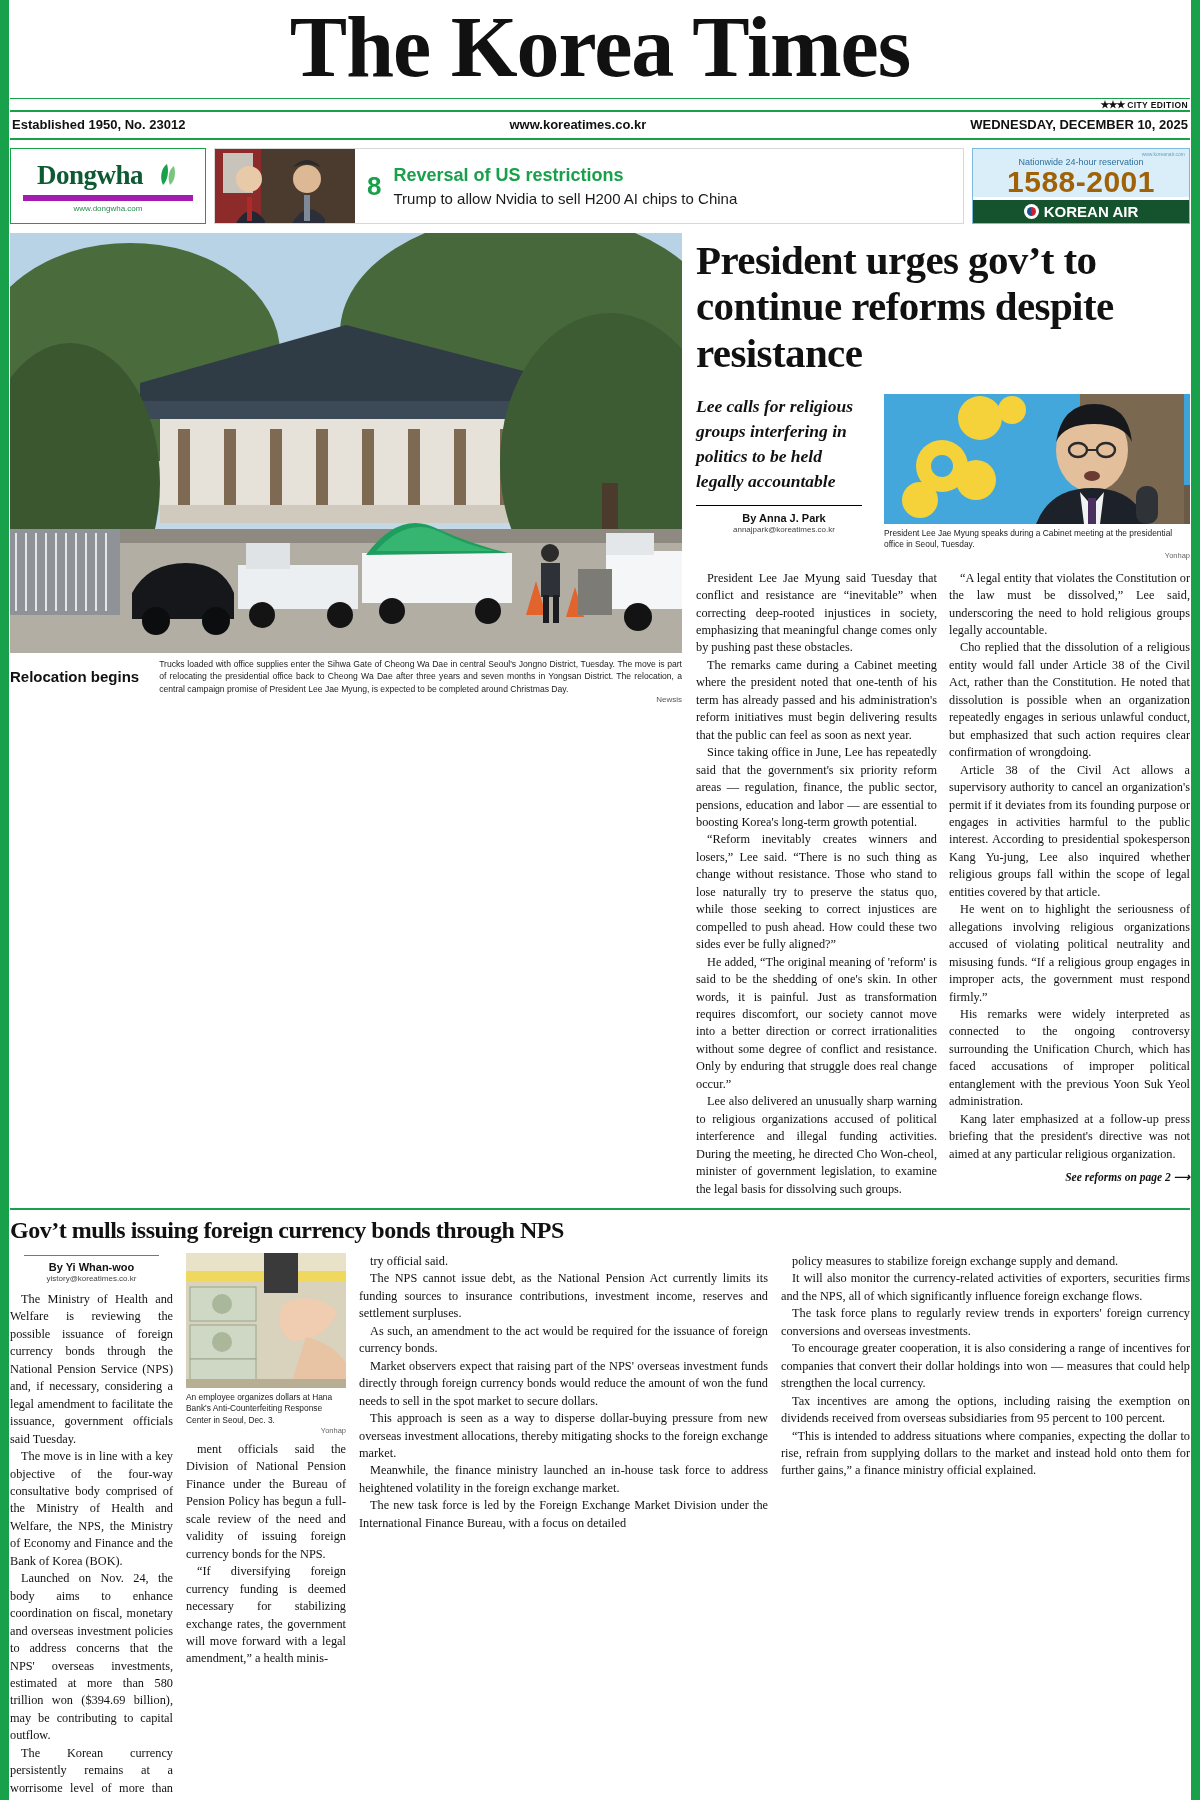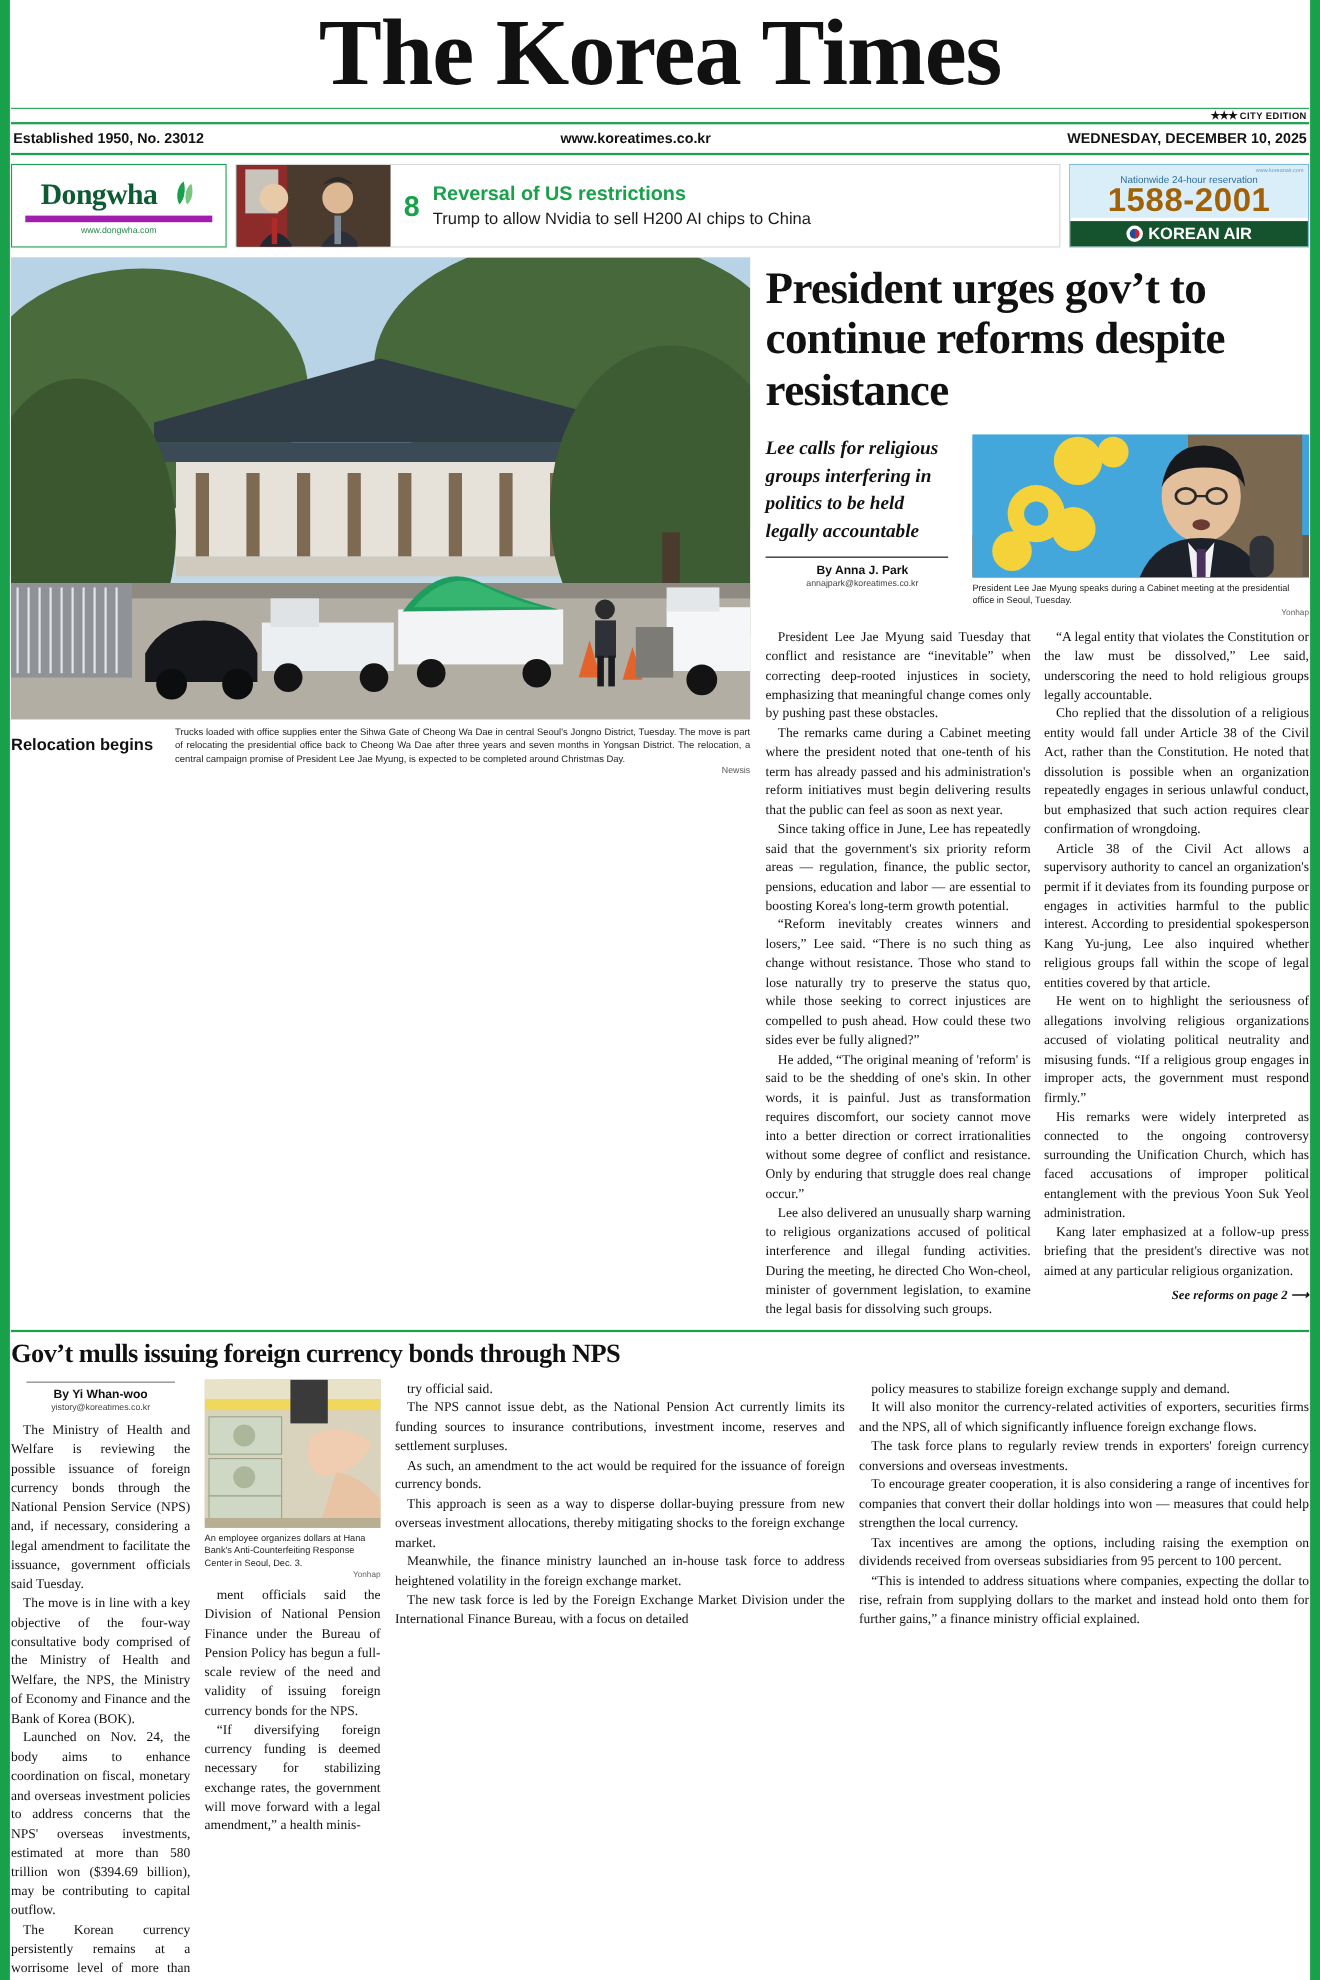--- a/index.html
+++ b/index.html
@@ -428,20 +428,21 @@
       <div class="bodytext" style="margin-top:6px">
         <p class="first">ment officials said the Division of National Pension Finance under the Bureau of Pension Policy has begun a full-scale review of the need and validity of issuing foreign currency bonds for the NPS.</p>
         <p>“If diversifying foreign currency funding is deemed necessary for stabilizing exchange rates, the government will move forward with a legal amendment,” a health minis-</p>
       </div>
     </div>
 
     <div class="nps-col bodytext">
       <p class="first">try official said.</p>
       <p>The NPS cannot issue debt, as the National Pension Act currently limits its funding sources to insurance contributions, investment income, reserves and settlement surpluses.</p>
       <p>As such, an amendment to the act would be required for the issuance of foreign currency bonds.</p>
+      <p>Market observers expect that raising part of the NPS' overseas investment funds directly through foreign currency bonds would reduce the amount of won the fund needs to sell in the spot market to secure dollars.</p>
       <p>This approach is seen as a way to disperse dollar-buying pressure from new overseas investment allocations, thereby mitigating shocks to the foreign exchange market.</p>
       <p>Meanwhile, the finance ministry launched an in-house task force to address heightened volatility in the foreign exchange market.</p>
       <p>The new task force is led by the Foreign Exchange Market Division under the International Finance Bureau, with a focus on detailed</p>
     </div>
 
     <div class="nps-col bodytext">
       <p class="first">policy measures to stabilize foreign exchange supply and demand.</p>
       <p>It will also monitor the currency-related activities of exporters, securities firms and the NPS, all of which significantly influence foreign exchange flows.</p>
       <p>The task force plans to regularly review trends in exporters' foreign currency conversions and overseas investments.</p>
       <p>To encourage greater cooperation, it is also considering a range of incentives for companies that convert their dollar holdings into won — measures that could help strengthen the local currency.</p>

